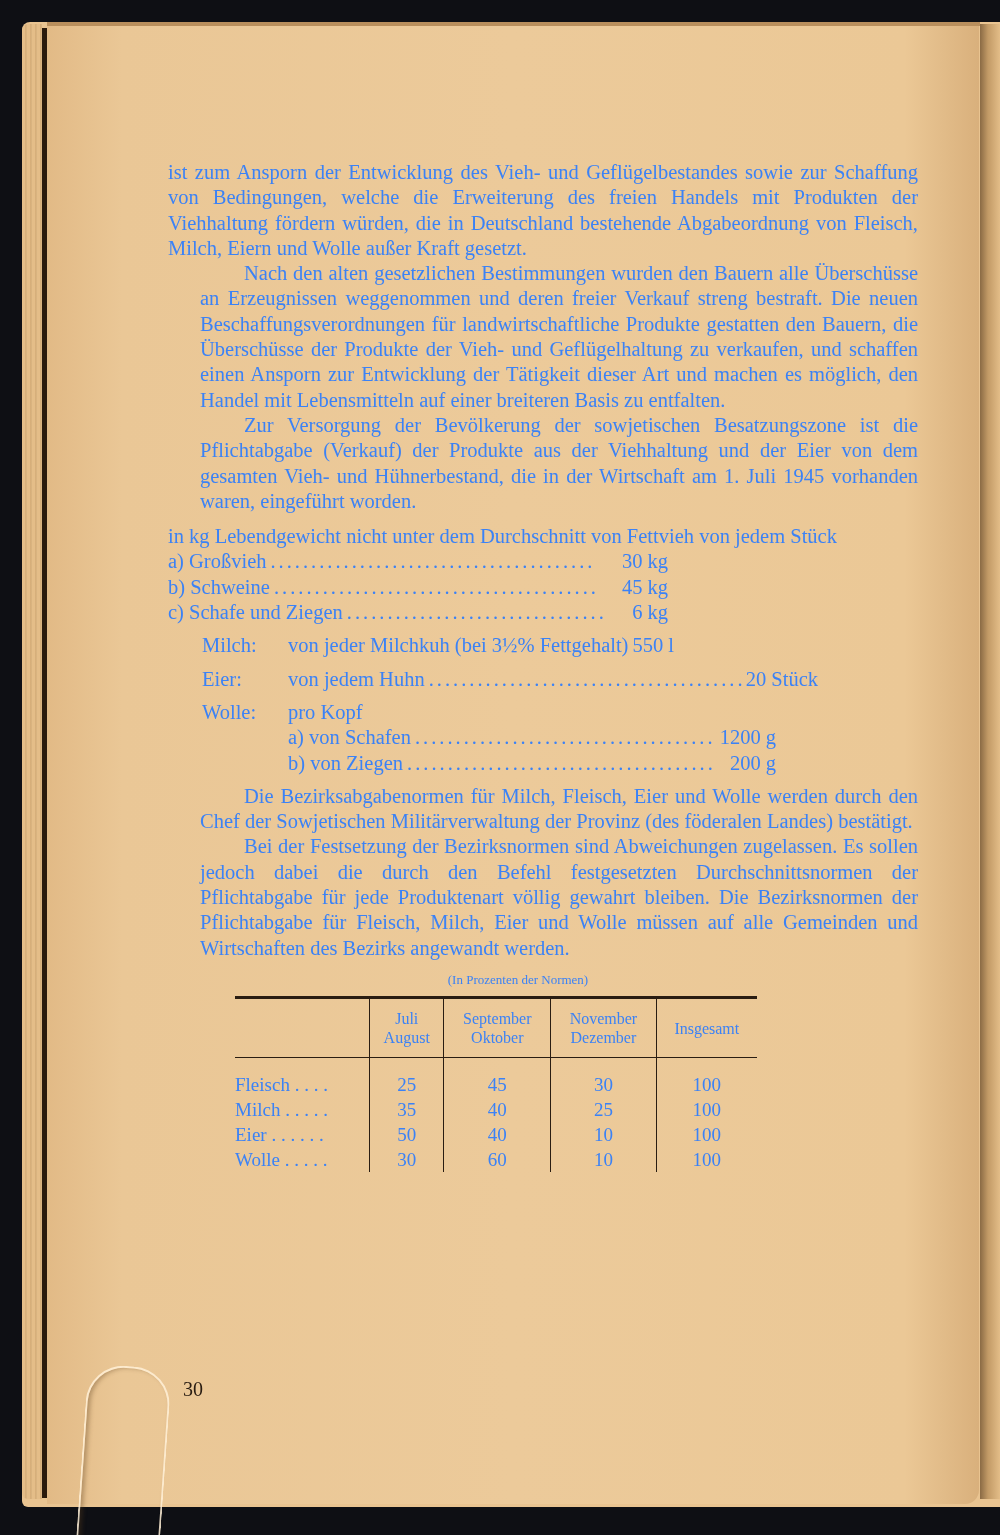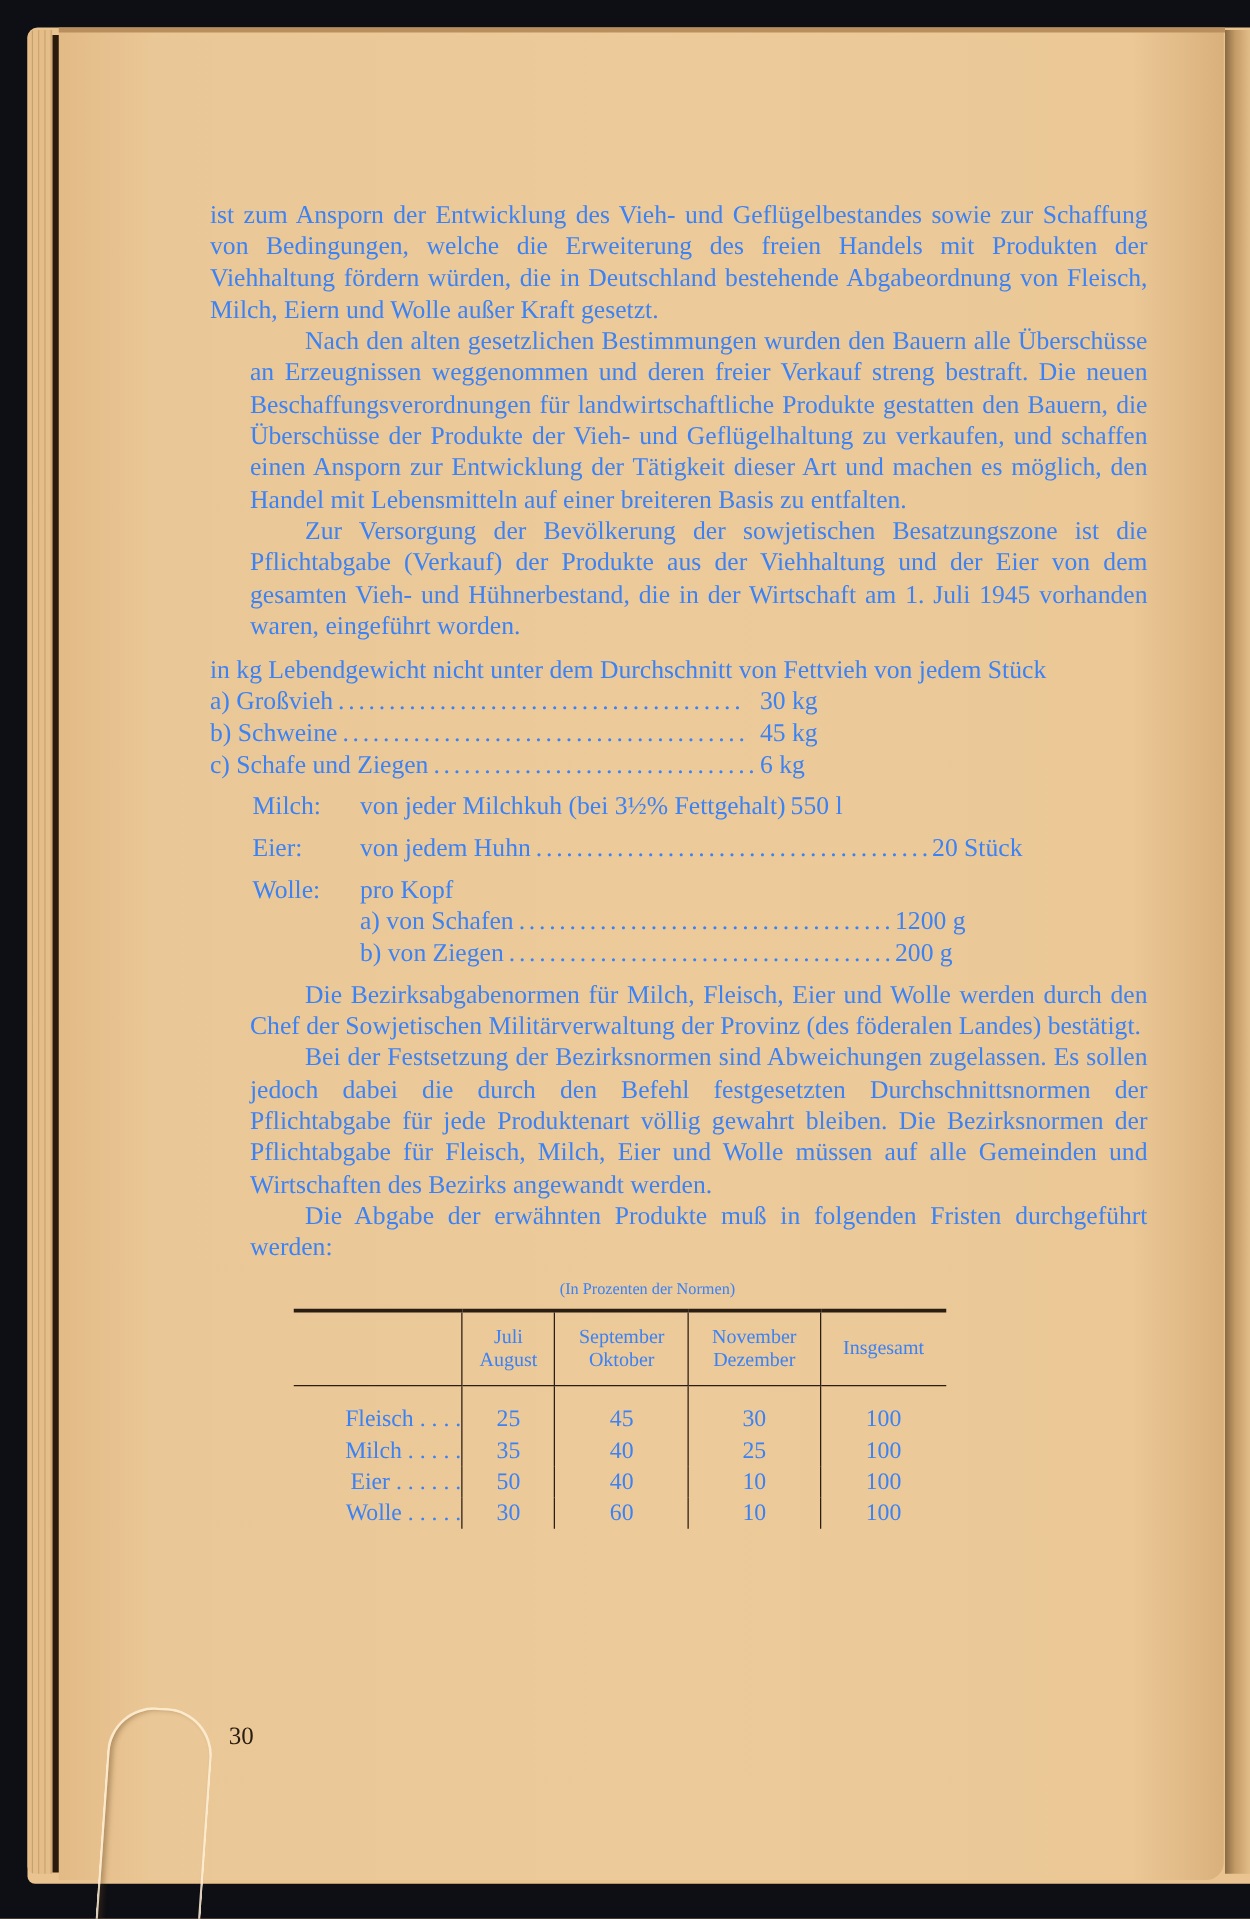--- a/index.html
+++ b/index.html
@@ -44,39 +44,39 @@
   }
   p { margin: 0; text-align: justify; text-align-last: left; }
   p.indent { text-indent: 44px; margin-left: 32px; }
   .spec { margin-top: 10px; }
   .spec-row { display: flex; }
   .spec-label { width: 120px; flex: none; }
   .spec-body { flex: 1; }
   .spec-item { display: flex; width: 500px; }
   .spec-item .name { white-space: nowrap; }
   .spec-item .dots { flex: 1; overflow: hidden; white-space: nowrap; padding: 0 4px; letter-spacing: 3px; }
-  .spec-item .val { white-space: nowrap; min-width: 60px; }
+  .spec-item .val { white-space: nowrap; text-align: right; min-width: 60px; }
   .gap { height: 8px; }
   .after-spec { margin-top: 8px; }
   .table-caption {
     text-align: center; font-size: 13px; margin: 6px 0 4px 0; width: 750px; padding-right: 50px; box-sizing: border-box;
   }
   table.fristen {
     margin-left: 67px; border-collapse: collapse; width: 522px;
     font-size: 19px;
   }
   table.fristen th {
     font-weight: normal; font-size: 16px; line-height: 19px; padding: 10px 2px;
     border-top: 3px solid #2a1d12; border-bottom: 1.5px solid #2a1d12;
     text-align: center;
   }
   table.fristen td { text-align: center; line-height: 25px; padding: 0; }
   table.fristen tr.first td { padding-top: 14px; }
   table.fristen .vl { border-left: 1.5px solid #2a1d12; }
-  table.fristen td.rowlabel { text-align: right; width: 130px; }
+  table.fristen td.rowlabel { text-align: left; width: 130px; }
   .page-number {
     position: absolute; left: 183px; top: 1378px; font-size: 20px; color: #2a1d12;
   }
   .bookmark {
     position: absolute; left: 82px; top: 1366px; width: 80px; height: 175px;
     border: 2px solid rgba(255,240,215,0.85);
     border-bottom: none;
     border-radius: 38px 38px 0 0;
     box-shadow: inset 3px 0 4px rgba(90,60,30,0.35);
     transform: rotate(4deg);
@@ -150,21 +150,20 @@
           <span class="dots">........................................</span>
           <span class="val">200 g</span>
         </div>
       </div>
     </div>
   </div>
 
   <div class="after-spec">
     <p class="indent">Die Bezirksabgabenormen für Milch, Fleisch, Eier und Wolle werden durch den Chef der Sowjetischen Militärverwaltung der Provinz (des föderalen Landes) bestätigt.</p>
     <p class="indent">Bei der Festsetzung der Bezirksnormen sind Abweichungen zugelassen. Es sollen jedoch dabei die durch den Befehl festgesetzten Durchschnittsnormen der Pflichtabgabe für jede Produktenart völlig gewahrt bleiben. Die Bezirksnormen der Pflichtabgabe für Fleisch, Milch, Eier und Wolle müssen auf alle Gemeinden und Wirtschaften des Bezirks angewandt werden.</p>
-    <p class="indent">Die Abgabe der erwähnten Produkte muß in folgenden Fristen durchgeführt werden:</p>
   </div>
 
   <div class="table-caption">(In Prozenten der Normen)</div>
   <table class="fristen">
     <thead>
       <tr>
         <th style="width:130px"></th>
         <th class="vl"><span>Juli</span><br><span>August</span></th>
         <th class="vl"><span>September</span><br><span>Oktober</span></th>
         <th class="vl"><span>November</span><br><span>Dezember</span></th>

